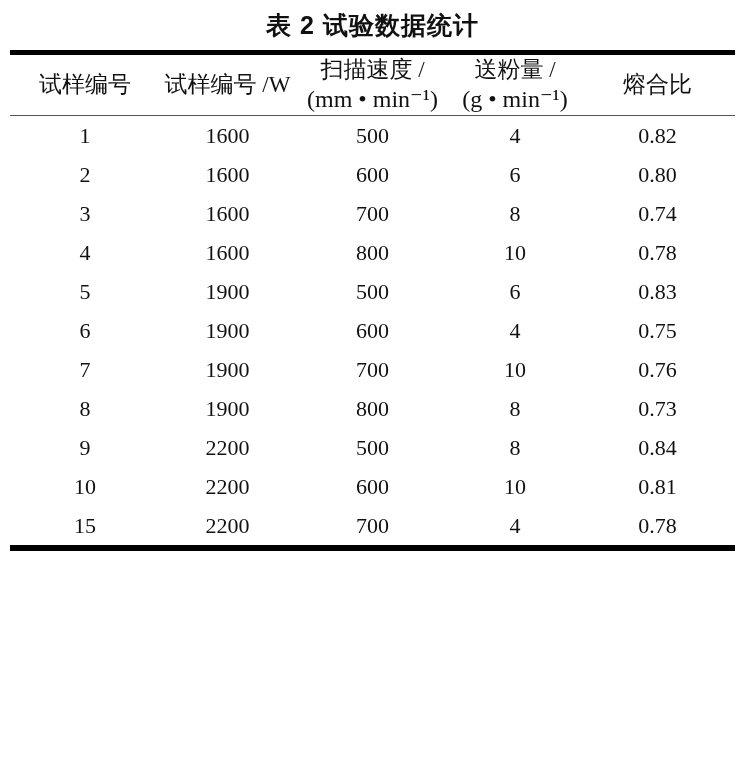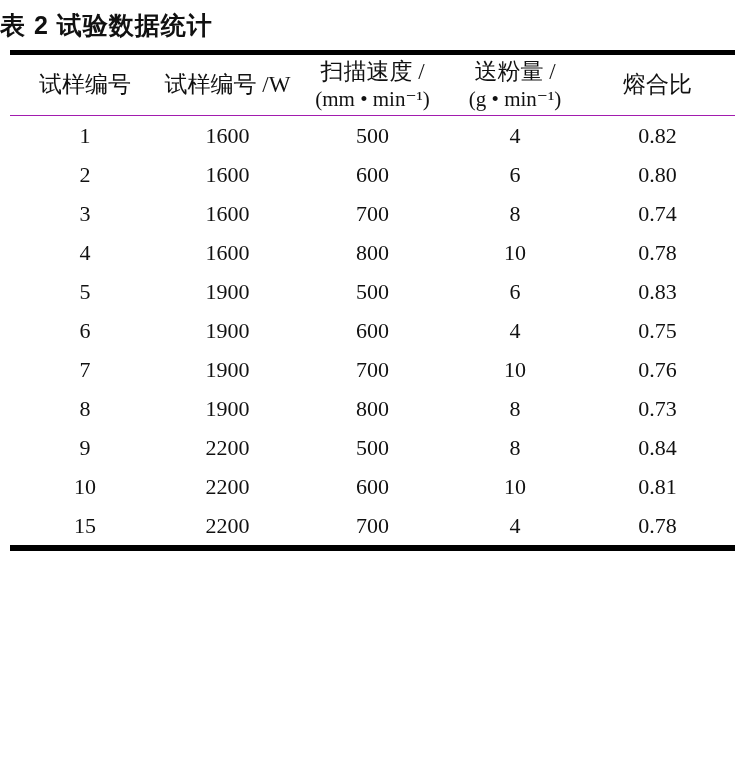--- a/index.html
+++ b/index.html
@@ -11,21 +11,21 @@
     overflow: hidden;
     font-family: "Liberation Serif", "DejaVu Serif", serif;
     color: #111111;
   }
   .page {
     width: 745px;
     height: 770px;
     box-sizing: border-box;
   }
   .table-title {
-    text-align: left;
+    text-align: center;
     font-family: "Liberation Sans", "DejaVu Sans", sans-serif;
     font-weight: bold;
     font-size: 25px;
     letter-spacing: 1px;
     padding-top: 9px;
     height: 50px;
     box-sizing: border-box;
   }
   table.data-table {
     table-layout: fixed;
@@ -46,21 +46,21 @@
   th {
     font-weight: normal;
     font-size: 23px;
     text-align: center;
     vertical-align: middle;
     height: 60px;
     padding: 0;
     line-height: 1.25;
   }
   th .unit-line {
-    font-size: 21px;
+    font-size: 24px;
   }
   th .unit-line:empty { display: none; }
   td {
     text-align: center;
     vertical-align: middle;
     height: 39px;
     padding: 0;
     font-size: 22px;
   }
 </style>

